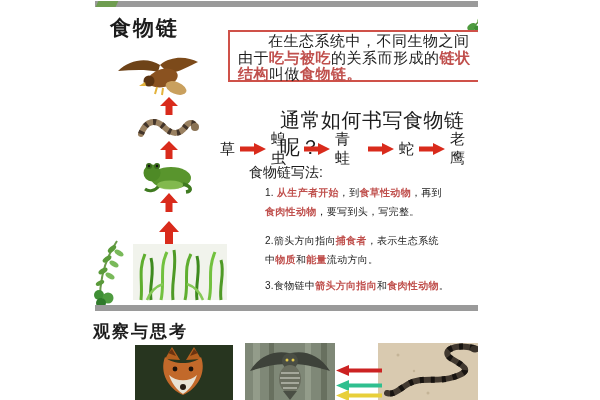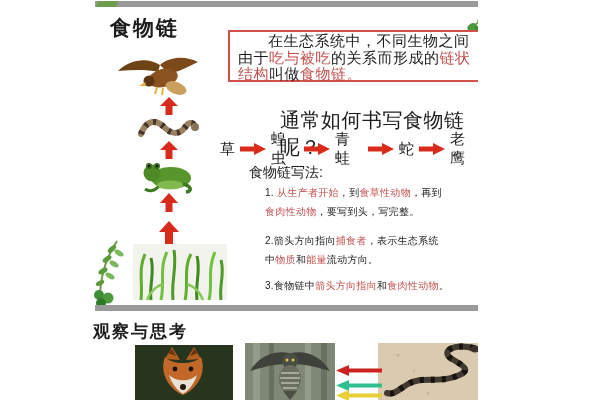--- a/index.html
+++ b/index.html
@@ -1,19 +1,19 @@
 <!DOCTYPE html>
 <html><head>
 <meta charset="utf-8">
 <style>
   html,body{margin:0;padding:0;background:#fff;}
   #slide{position:relative;width:478px;height:400px;background:#ffffff;overflow:hidden;
          font-family:"Liberation Sans","DejaVu Sans",sans-serif;color:#1c1c1c;}
   .abs{position:absolute;}
-  .rt{color:#c0504d;}
+  .rt{color:#c0504d;font-weight:bold;}
   .topbar{position:absolute;left:95px;top:1px;width:405px;height:6px;background:#9a9a9a;}
   .topbar-accent{position:absolute;left:2px;top:0;width:20px;height:6px;background:#6f9d50;transform:skewX(-25deg);}
   .title{position:absolute;left:110px;top:14px;font-size:21px;font-weight:bold;letter-spacing:2px;}
   .defbox{position:absolute;left:228px;top:30px;width:252px;height:48px;border:2px solid #cf5149;}
   .deftext{position:absolute;left:226px;top:33px;width:260px;font-size:15px;line-height:16.5px;letter-spacing:.5px;margin-left:12px;}
   .defline{white-space:nowrap;}
   .indent{padding-left:30px;}
   .question{position:absolute;left:280px;top:99px;font-size:20px;letter-spacing:.5px;margin-top:8px;}
   .chain{position:absolute;left:220px;top:130px;display:flex;align-items:center;gap:5px;font-size:15px;}
   .chain svg{display:block;}

